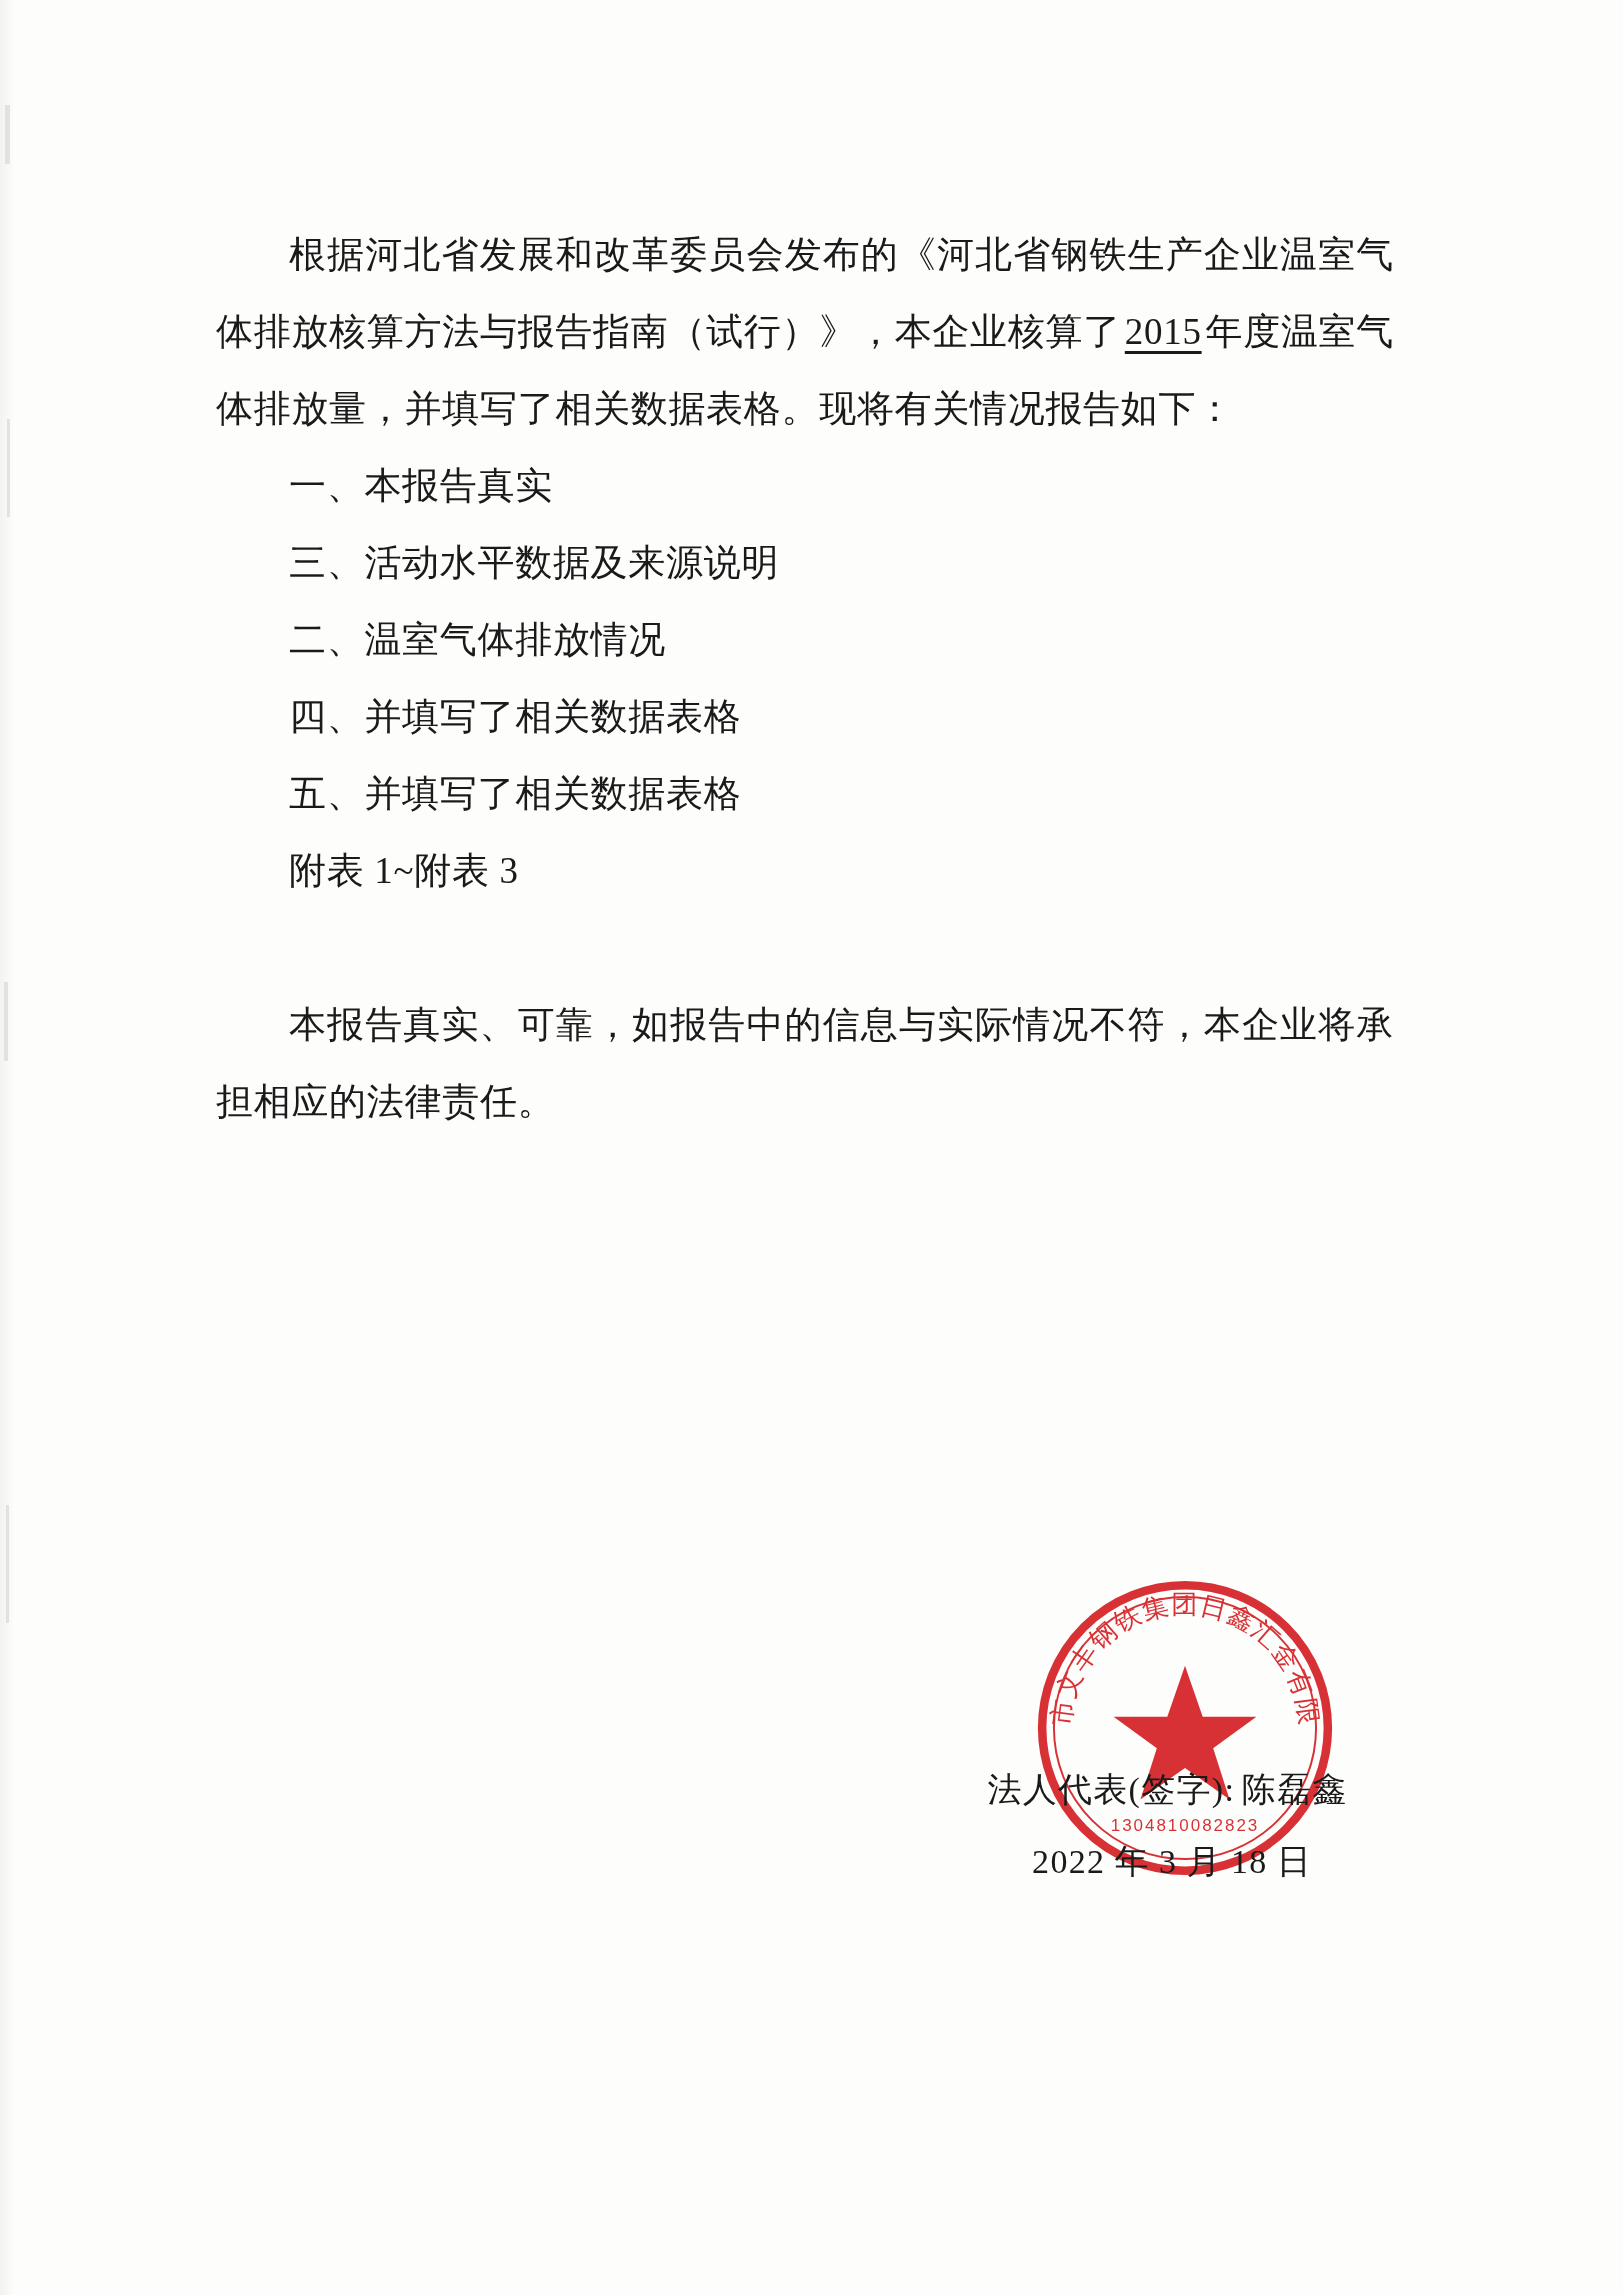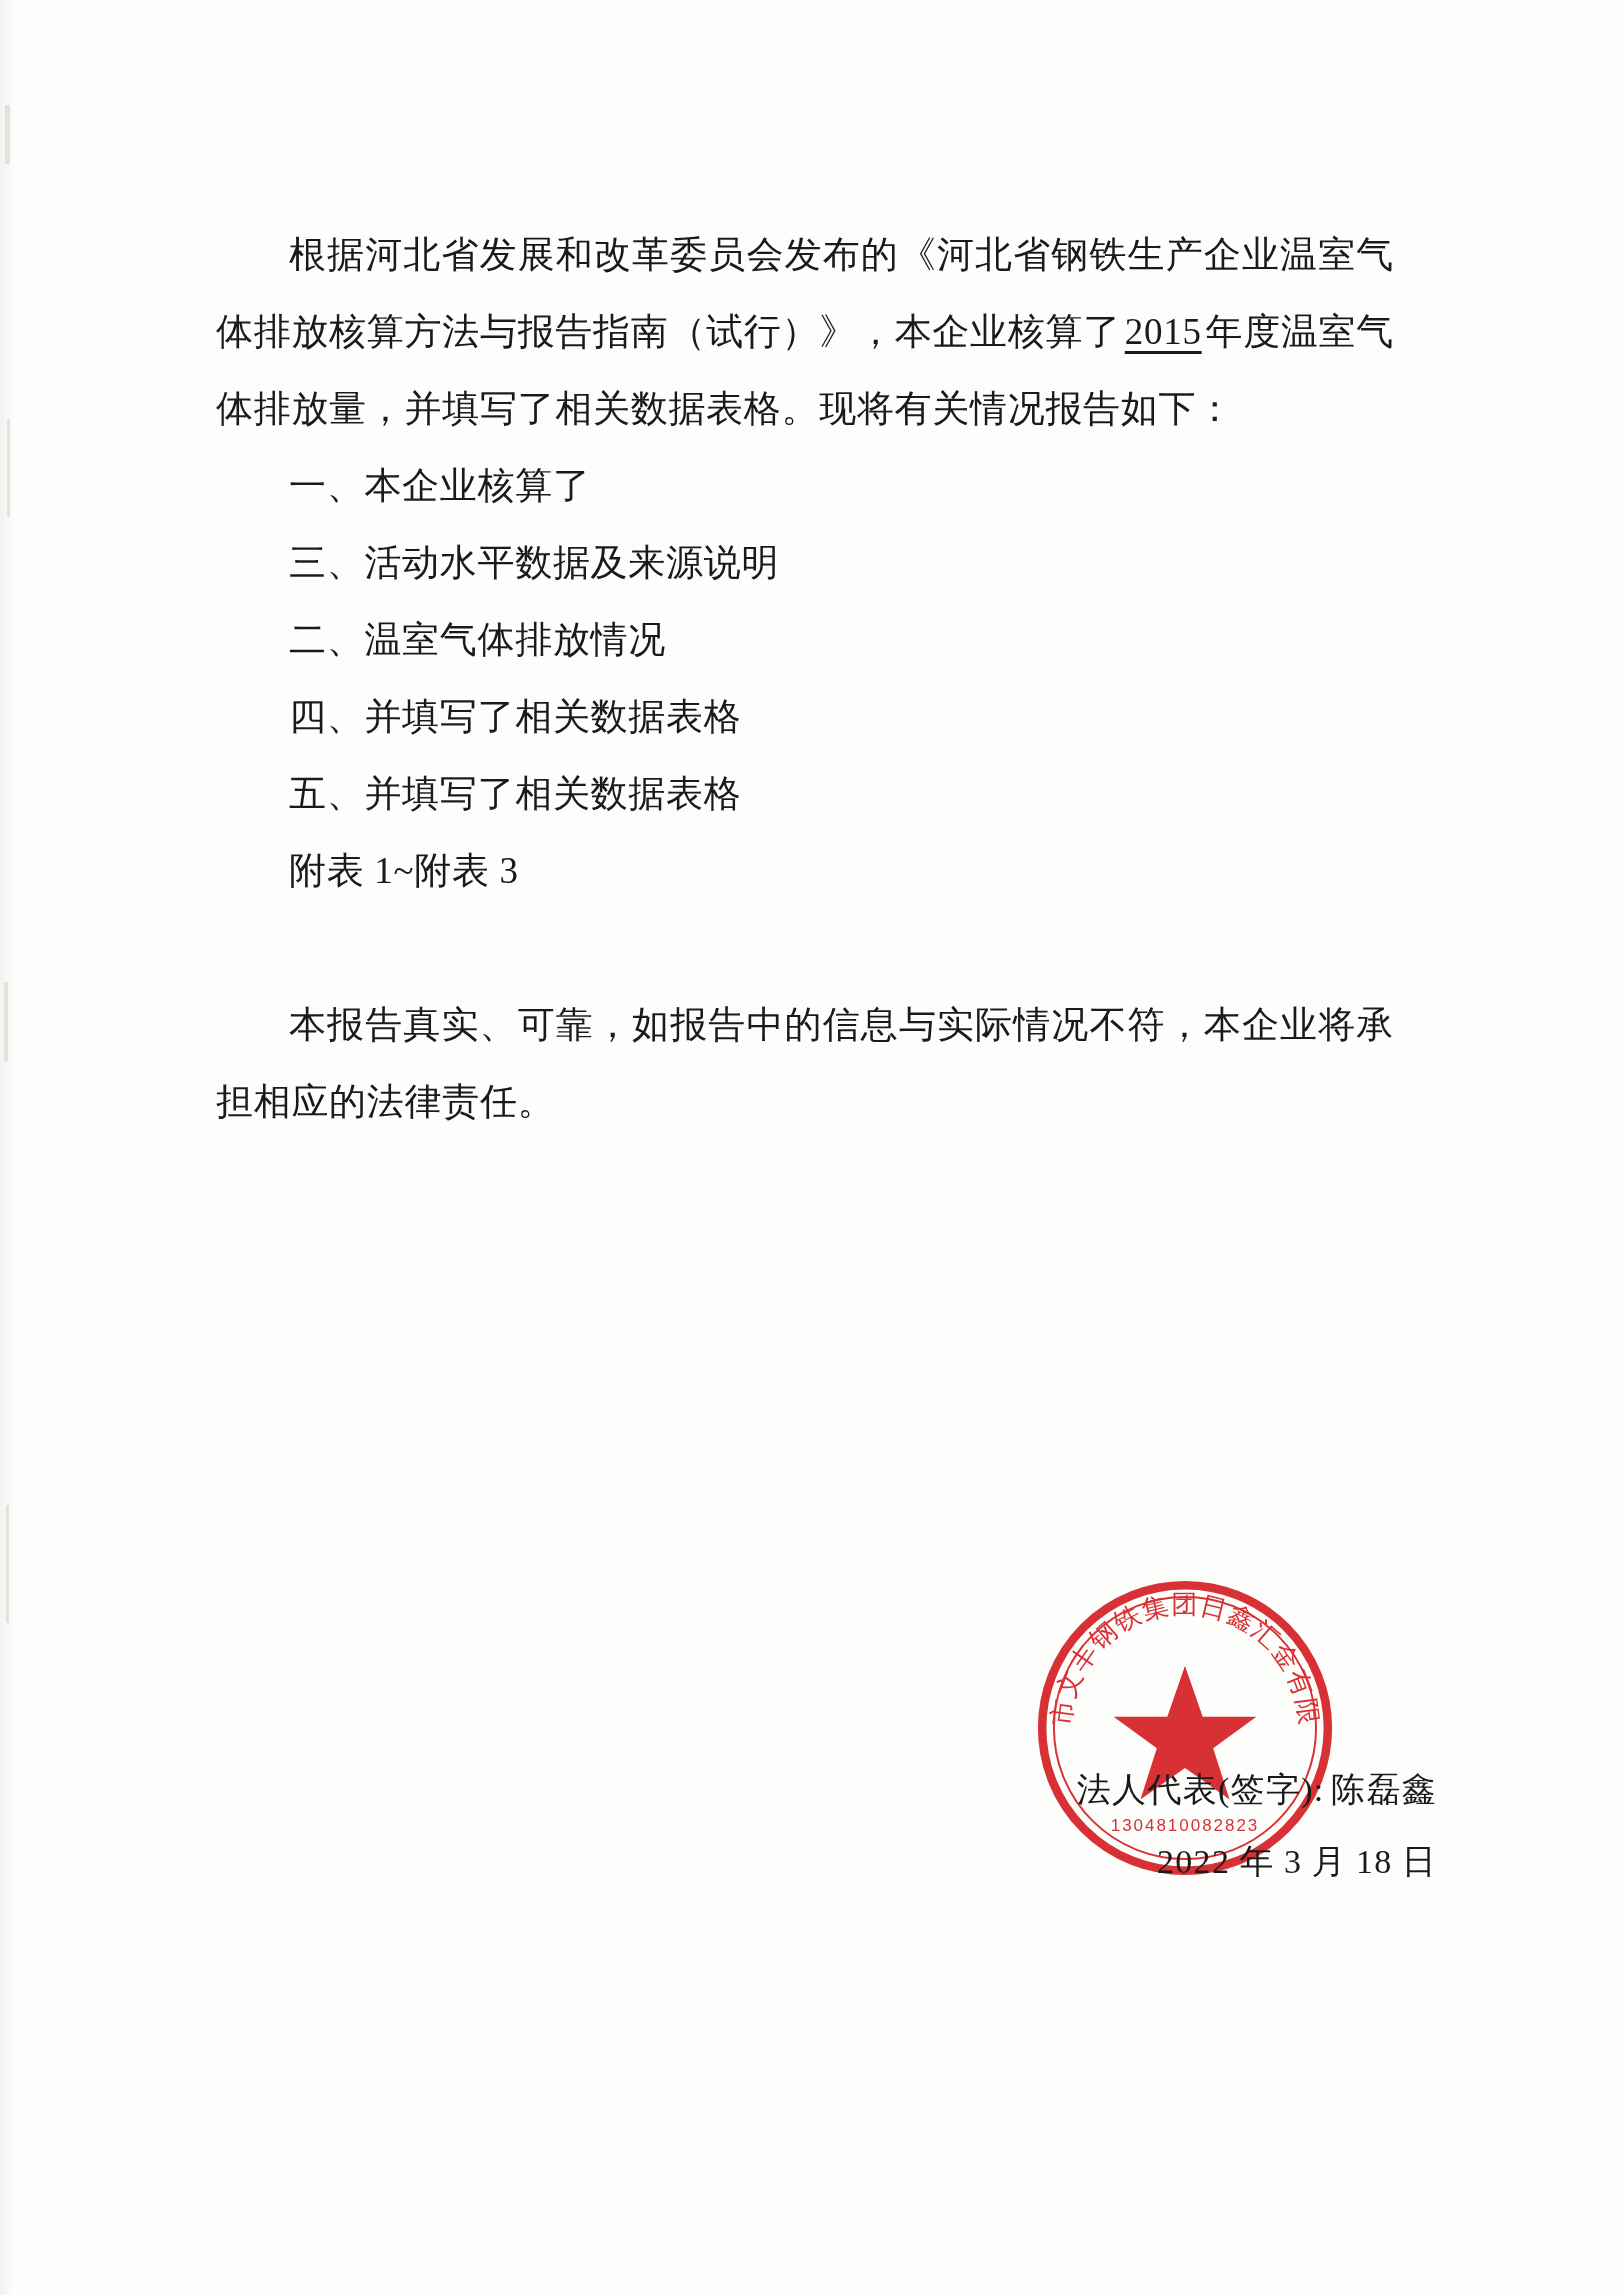--- a/index.html
+++ b/index.html
@@ -82,24 +82,24 @@
     text-indent: 73px;
     margin: 0;
   }
 
   .gap-block {
     height: 77px;
   }
 
   .sign-block {
     position: absolute;
-    left: 966px;
+    left: 932px;
     top: 1754px;
     width: 471px;
-    text-align: right;
+    text-align: center;
   }
   .sign-line {
     font-size: 34px;
     line-height: 72px;
     letter-spacing: 1.3px;
     white-space: nowrap;
   }
   .sign-name {
     padding-left: 6.5px;
   }
@@ -145,21 +145,21 @@
   <div class="scan-mark" style="left:5.2px; top:105px; width:4.6px; height:59px;"></div>
   <div class="scan-mark" style="left:6.5px; top:419px; width:3.9px; height:98px;"></div>
   <div class="scan-mark" style="left:3.9px; top:982px; width:3.9px; height:79px;"></div>
   <div class="scan-mark" style="left:5.9px; top:1505px; width:3.3px; height:118px;"></div>
 
   <div class="content">
 
     <p class="para indent"><span>根据河北省发展和改革委员会发布的《河北省钢铁生产企业温室气体排放核算方法与报告指南（试行）》，本企业核算了</span><span class="underline-val">2015</span><span>年度温室气体排放量，并填写了相关数据表格。现将有关情况报告如下：</span></p>
 
     <ul class="list">
-      <li>一、本企业核算了</li>
+      <li>一、本报告真实</li>
       <li>三、活动水平数据及来源说明</li>
       <li>二、温室气体排放情况</li>
       <li>四、并填写了相关数据表格</li>
       <li>五、并填写了相关数据表格</li>
     </ul>
 
     <p class="attach-line">附表 1~附表 3</p>
 
     <div class="gap-block"></div>
 

